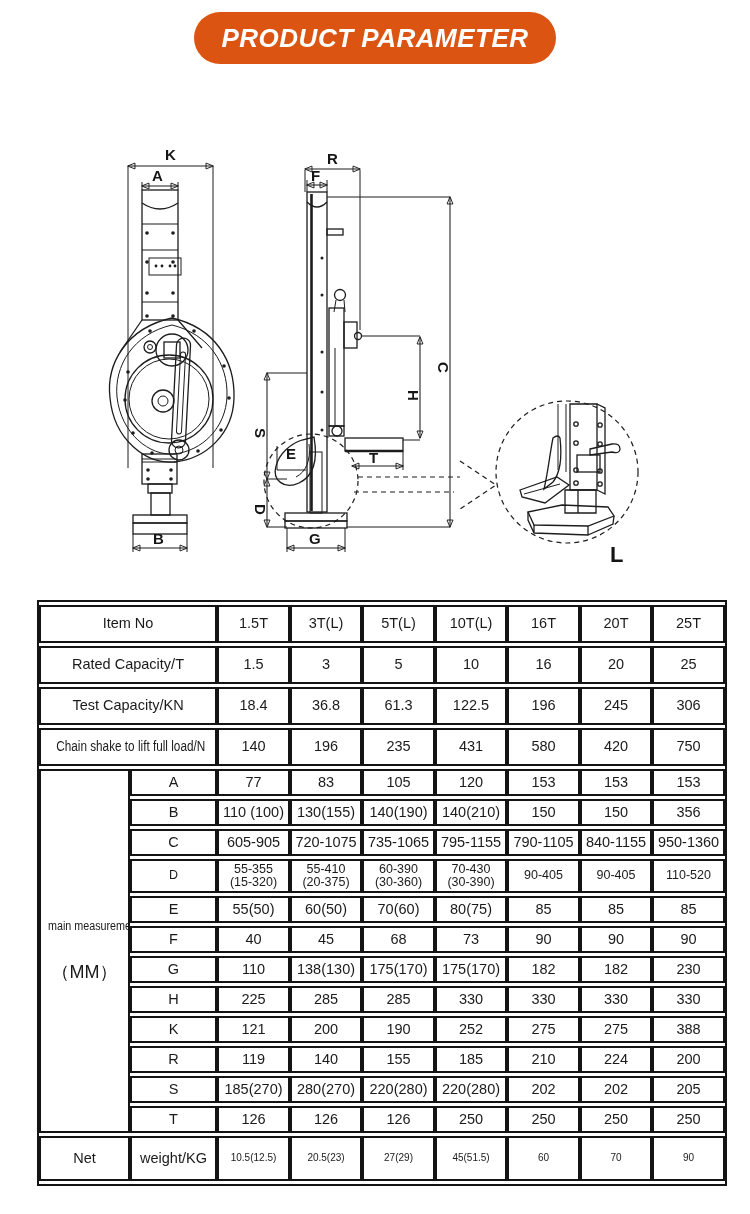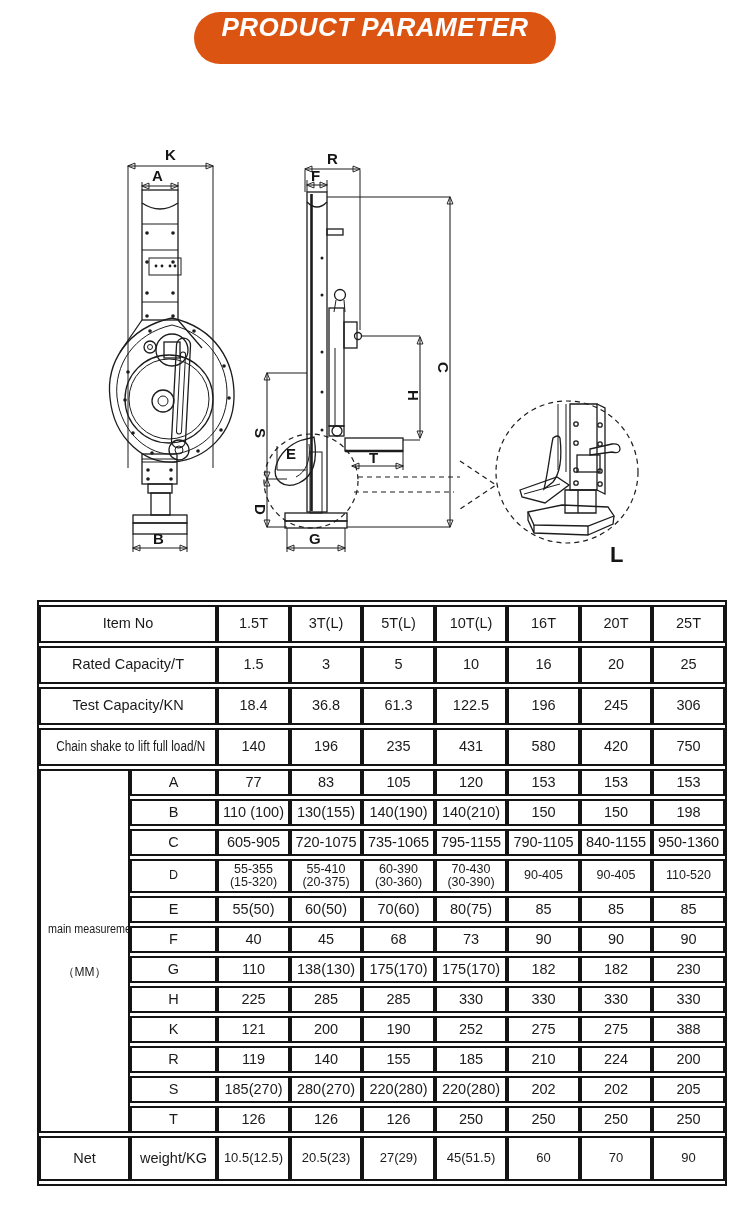--- a/index.html
+++ b/index.html
@@ -2,21 +2,21 @@
 <html><head>
 <meta charset="utf-8">
 <style>
   html,body{margin:0;padding:0;}
   body{width:750px;height:1214px;position:relative;background:#ffffff;
        font-family:"Liberation Sans",sans-serif;color:#1a1a1a;overflow:hidden;}
 
   
   .banner{position:absolute;top:12px;left:50%;transform:translateX(-50%);
           width:362px;height:52px;border-radius:27px;background:#DC5411;
-          display:flex;justify-content:center;}
+          display:flex;align-items:center;justify-content:center;}
   .banner span{color:#ffffff;font-size:26px;font-weight:bold;font-style:italic;
                letter-spacing:.5px;white-space:nowrap;}
 
   
   svg.drawing{position:absolute;top:140px;left:0;}
   svg.drawing path, svg.drawing rect, svg.drawing line, svg.drawing circle, svg.drawing ellipse{
       fill:none;stroke:#1c1c1c;stroke-width:1.3;}
   svg.drawing .thin{stroke-width:1;}
   svg.drawing .thick{stroke-width:2.6;}
   svg.drawing .dash{stroke-dasharray:5 4;stroke-width:1.2;}
@@ -30,27 +30,27 @@
       table-layout:fixed;border-collapse:separate;border-spacing:0 3px;
       border:2px solid #141414;background:#fff;}
   table.spec-table td{border:2px solid #141414;box-sizing:border-box;
       text-align:center;vertical-align:middle;padding:0 1px;height:27px;
       font-size:14.5px;line-height:1.08;overflow:hidden;white-space:pre-line;}
   tr.spec td{height:38px;}
   tr.netrow td{height:45px;}
   tr.two td{height:34px;font-size:12.5px;}
   td.sub{font-size:15px;}
   td.val{font-size:14px;}
-  tr.netrow td.val{font-size:13px;}
+  tr.netrow td.val{font-size:10px;}
   .cond{display:inline-block;transform:scaleX(.84);transform-origin:50% 50%;
         white-space:nowrap;font-size:14px;}
   td.group{font-size:14px;}
   td.group .l1{display:block;transform:scaleX(.86);transform-origin:50% 50%;
         white-space:nowrap;font-size:12.5px;margin-bottom:14px;}
-  td.group .l2{display:block;font-size:12px;}
+  td.group .l2{display:block;font-size:18px;}
 </style>
 </head>
 <body>
 
 <div class="banner">
   <span>PRODUCT PARAMETER</span>
 </div>
 
 <svg class="drawing" width="750" height="450" viewBox="0 140 750 450">
   <defs>
@@ -304,21 +304,21 @@
     <td class="val">153</td>
   </tr>
   <tr>
     <td class="sub">B</td>
     <td class="val">110 (100)</td>
     <td class="val">130(155)</td>
     <td class="val">140(190)</td>
     <td class="val">140(210)</td>
     <td class="val">150</td>
     <td class="val">150</td>
-    <td class="val">198</td>
+    <td class="val">356</td>
   </tr>
   <tr>
     <td class="sub">C</td>
     <td class="val">605-905</td>
     <td class="val">720-1075</td>
     <td class="val">735-1065</td>
     <td class="val">795-1155</td>
     <td class="val">790-1105</td>
     <td class="val">840-1155</td>
     <td class="val">950-1360</td>

